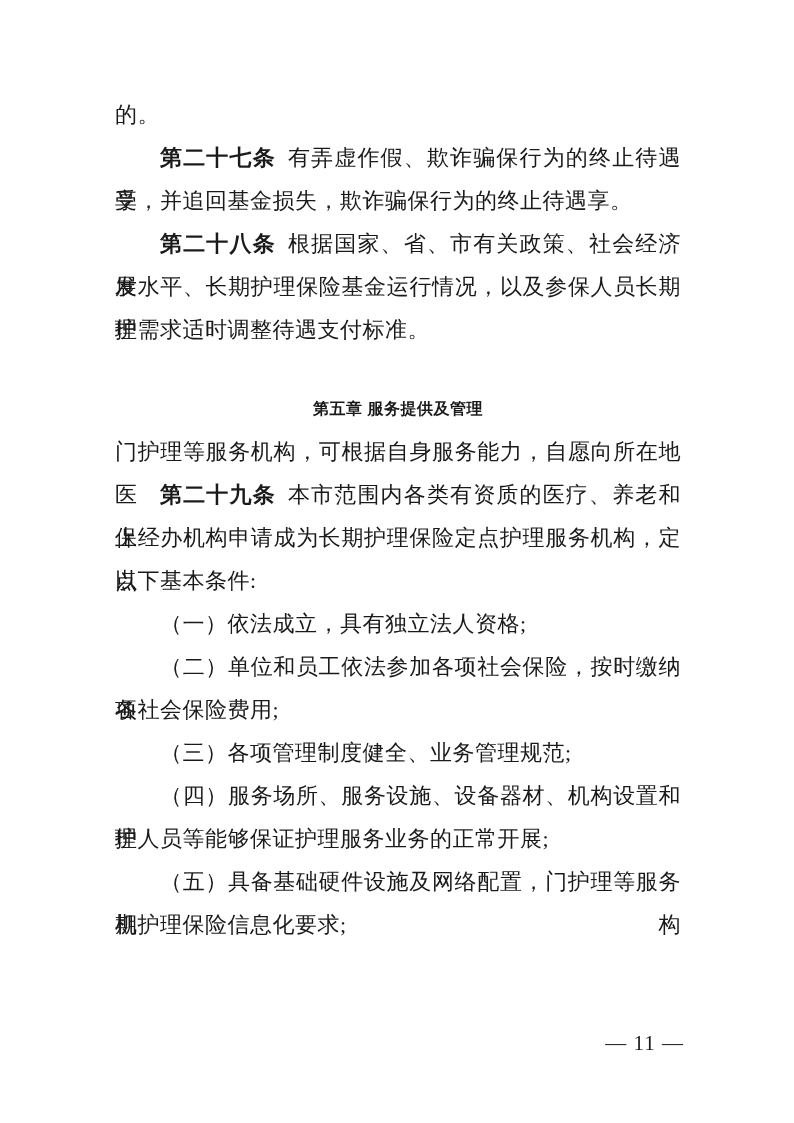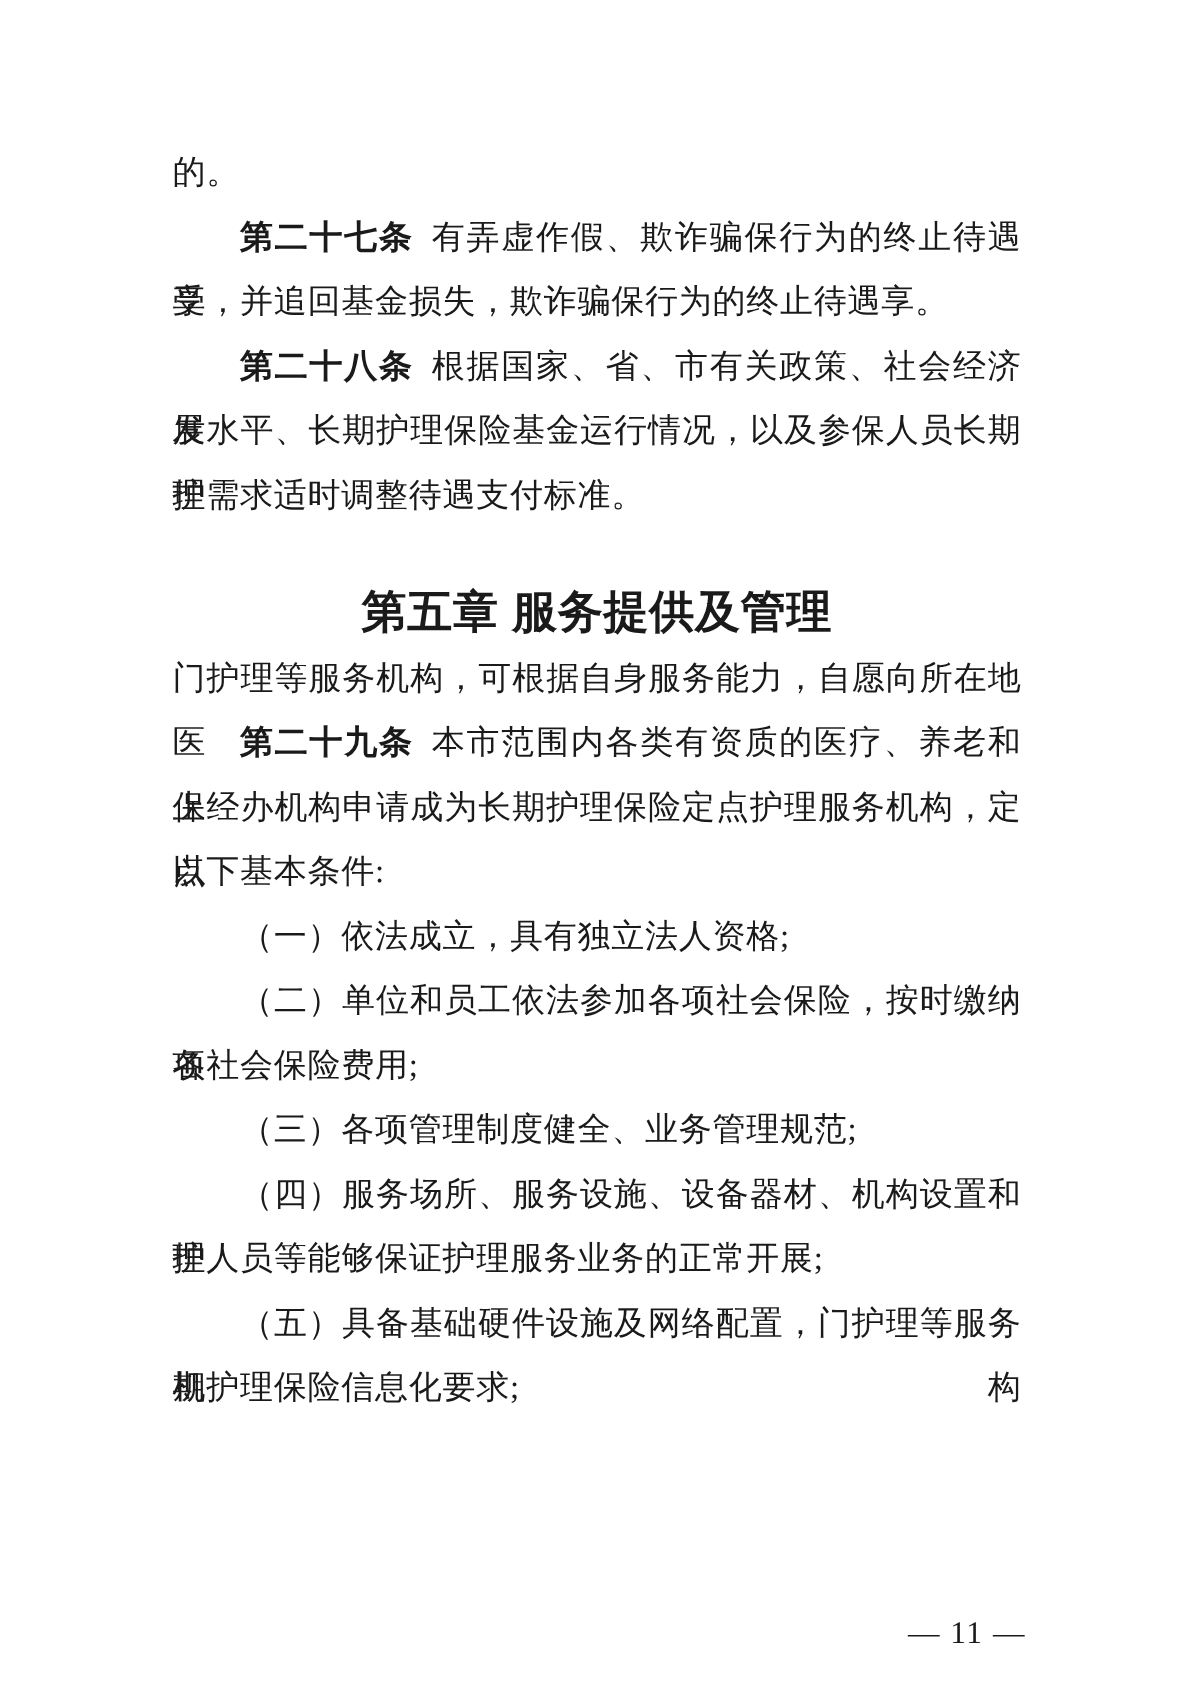--- a/index.html
+++ b/index.html
@@ -42,33 +42,32 @@
   .line .art {
     font-family: Liberation Serif, serif;
     font-weight: bold;
     margin-right: 0.55em;
   }
   .line.heading {
     text-align: center;
     text-align-last: center;
     font-family: "Liberation Sans", "DejaVu Sans", sans-serif;
     font-weight: bold;
-    font-size: 30px;
+    font-size: 16px;
   }
   .spacer {
     height: 36px;
   }
   .page-number {
     position: absolute;
     top: 1031px;
     right: 110px;
     font-size: 21px;
     letter-spacing: 1px;
     color: #1a1a1a;
-    margin-top: 45px;
   }
 </style>
 </head>
 <body>
 
 <div class="page" style="background: rgb(255, 255, 255); color: rgb(26, 26, 26);">
   <div class="text-area">
       <div class="line left">的。</div>
       <div class="line justify indent"><span class="art">第二十七条</span><span>有弄虚作假、欺诈骗保行为的终止待遇享</span></div>
       <div class="line left">受，并追回基金损失，欺诈骗保行为的终止待遇享。</div>

